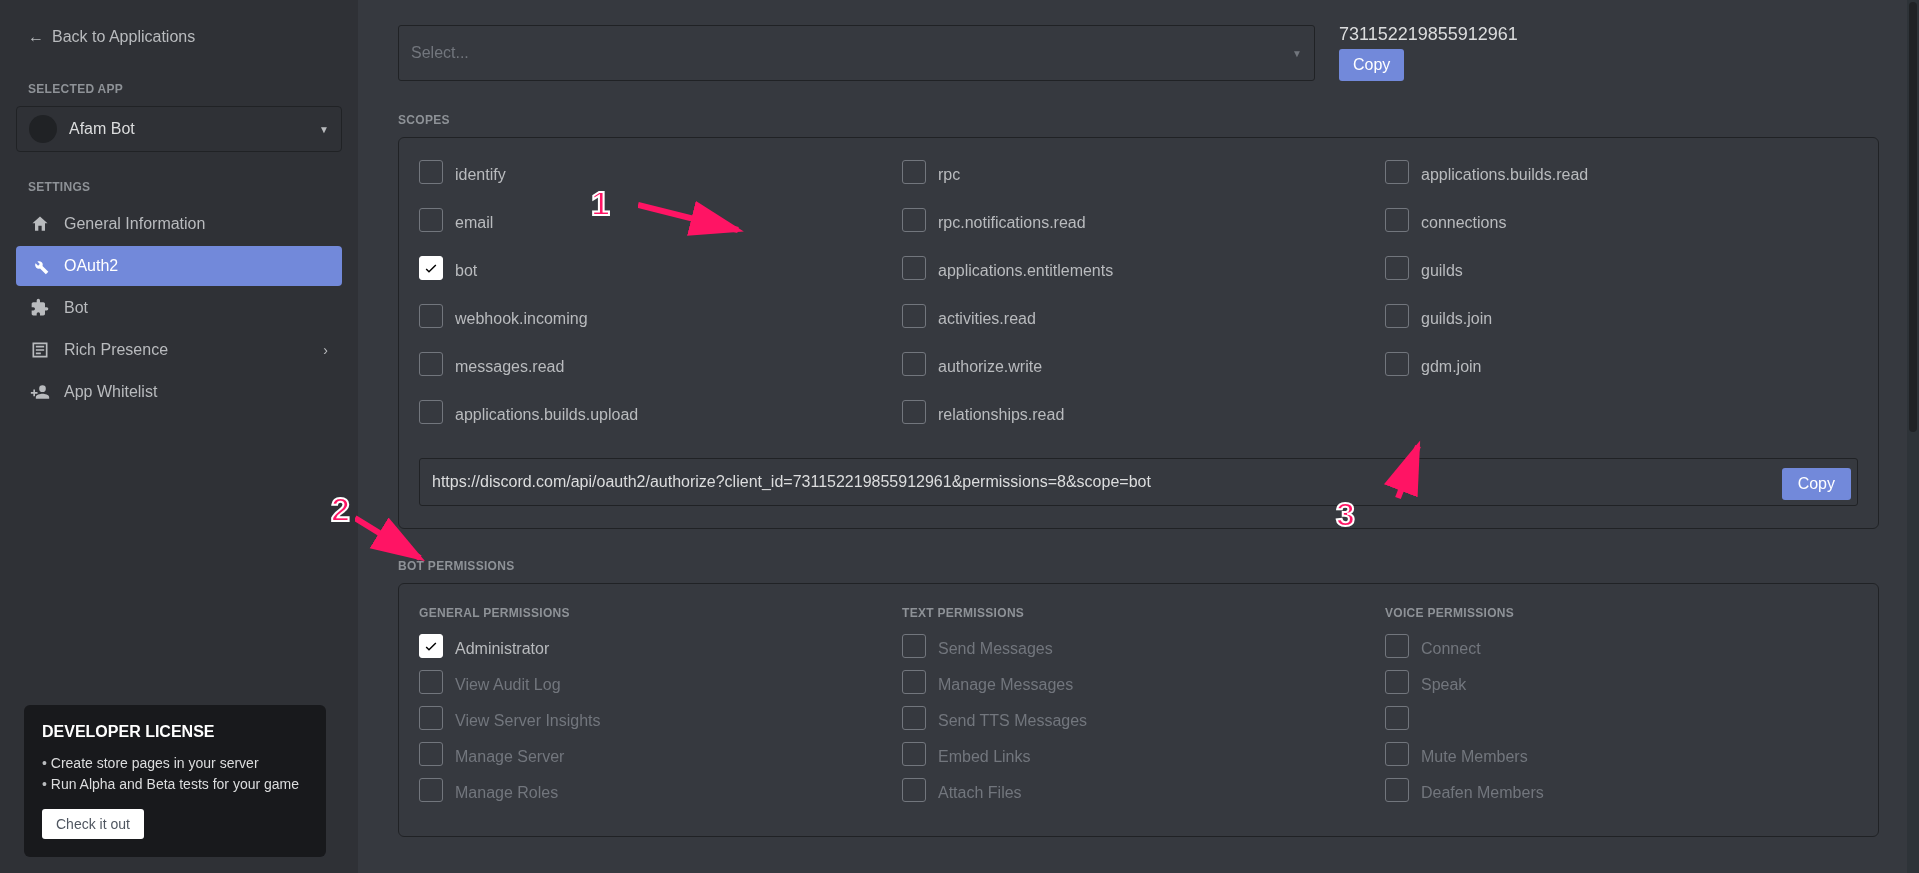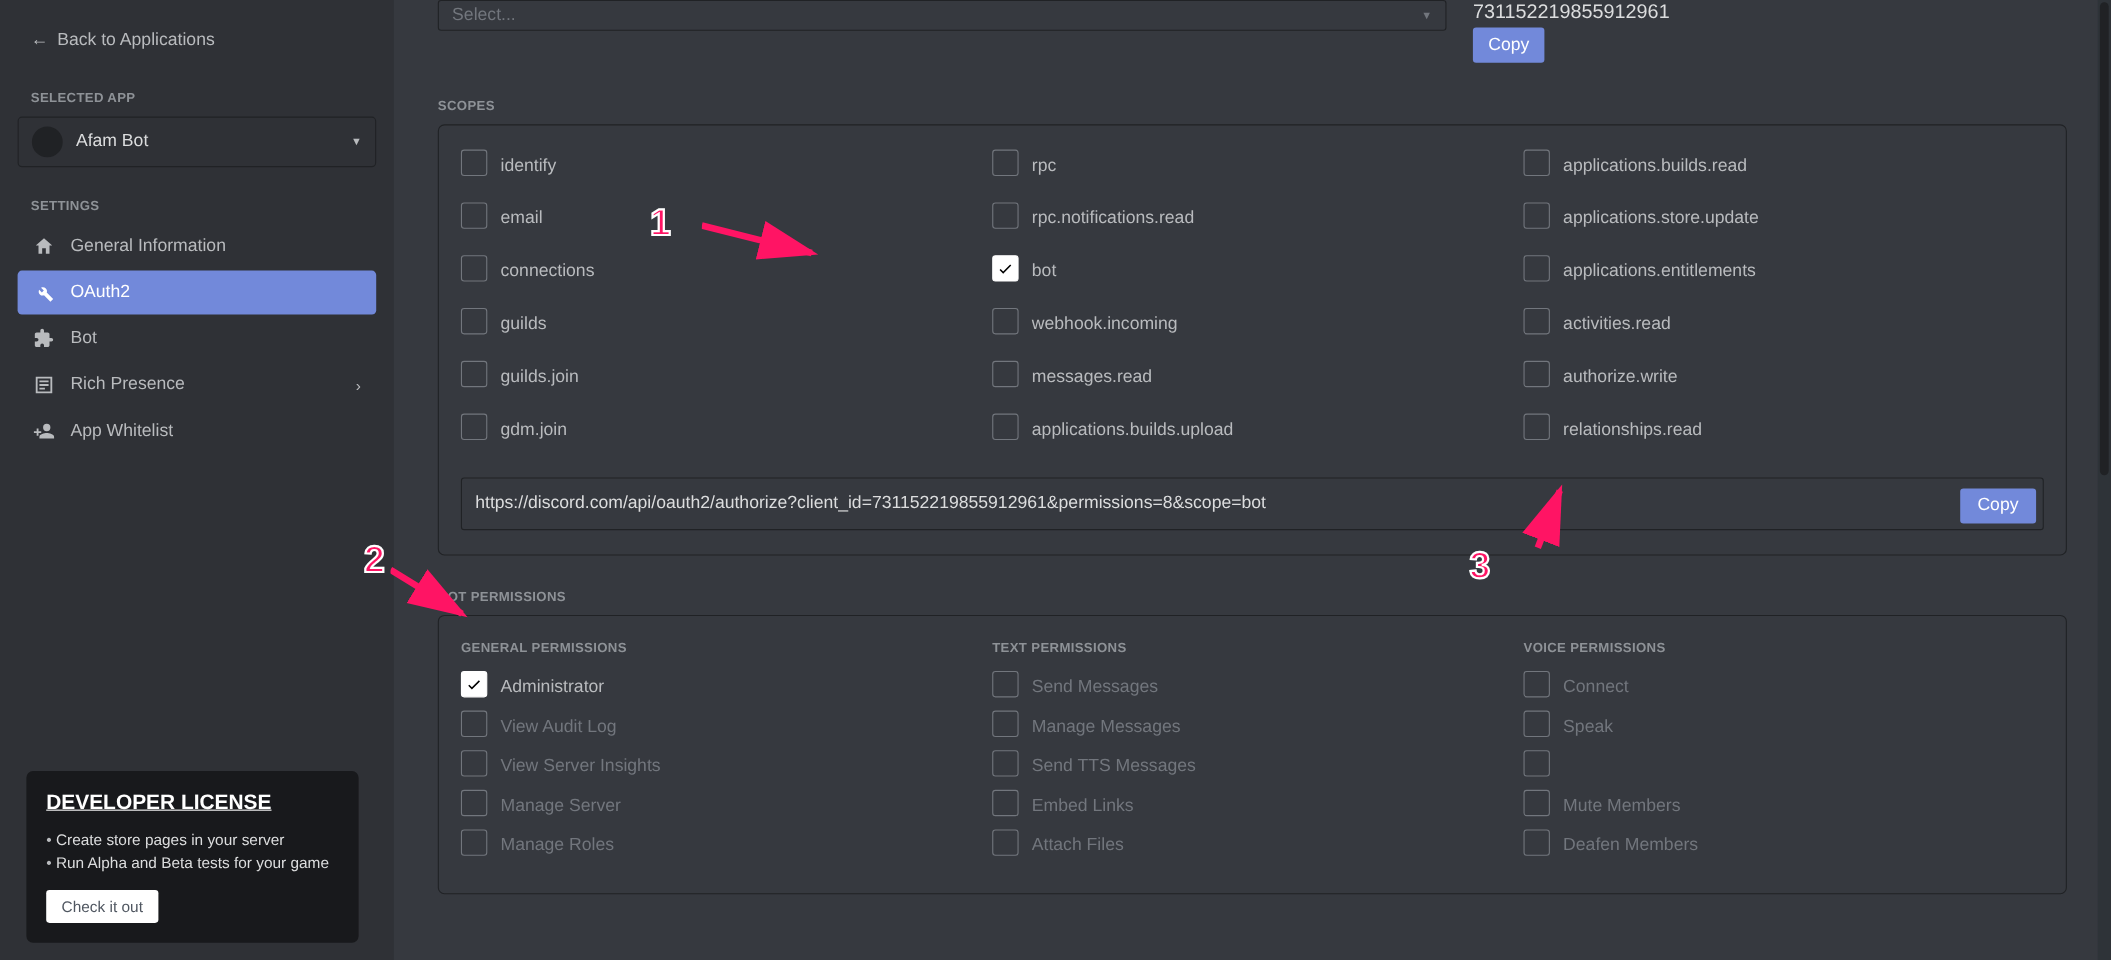--- a/index.html
+++ b/index.html
@@ -98,24 +98,23 @@
     position: absolute;
     bottom: 16px;
     left: 24px;
     right: 32px;
     background: #18191c;
     border-radius: 6px;
     padding: 18px 18px;
     color: #fff;
   }
   .promo-title {
-    font-size: 19px;
+    font-size: 16px;
     font-weight: 700;
     margin-bottom: 12px;
-    text-decoration: underline;
   }
   .promo-list {
     list-style: none;
     font-size: 14px;
     color: #dcddde;
     line-height: 1.5;
     margin-bottom: 14px;
   }
   .promo-list li::before {
     content: "• ";
@@ -148,21 +147,22 @@
     background: transparent;
     border: 1px solid #202225;
     border-radius: 3px;
     padding: 8px 12px;
     display: flex;
     align-items: center;
     justify-content: space-between;
     color: #72767d;
     font-size: 16px;
     cursor: pointer;
-    height: 28px;
+    height: 56px;
+    margin-top: 25px;
   }
   .client-id-box {
     width: 540px;
     display: flex;
     align-items: flex-end;
     gap: 10px;
   }
   .client-id {
     font-size: 18px;
     color: #dcddde;
@@ -387,24 +387,20 @@
           <div class="checkbox"></div>
           <span>applications.builds.read</span>
         </div>
         <div class="check-item">
           <div class="checkbox"></div>
           <span>email</span>
         </div>
         <div class="check-item">
           <div class="checkbox"></div>
           <span>rpc.notifications.read</span>
-        </div>
-        <div class="check-item">
-          <div class="checkbox"></div>
-          <span>applications.store.update</span>
         </div>
         <div class="check-item">
           <div class="checkbox"></div>
           <span>connections</span>
         </div>
         <div class="check-item">
           <div class="checkbox checked">
             <svg viewBox="0 0 24 24">
               <path d="M9 16.2l-3.5-3.5L4 14.2 9 19.2 20 8.2l-1.5-1.5z"></path>
             </svg>

